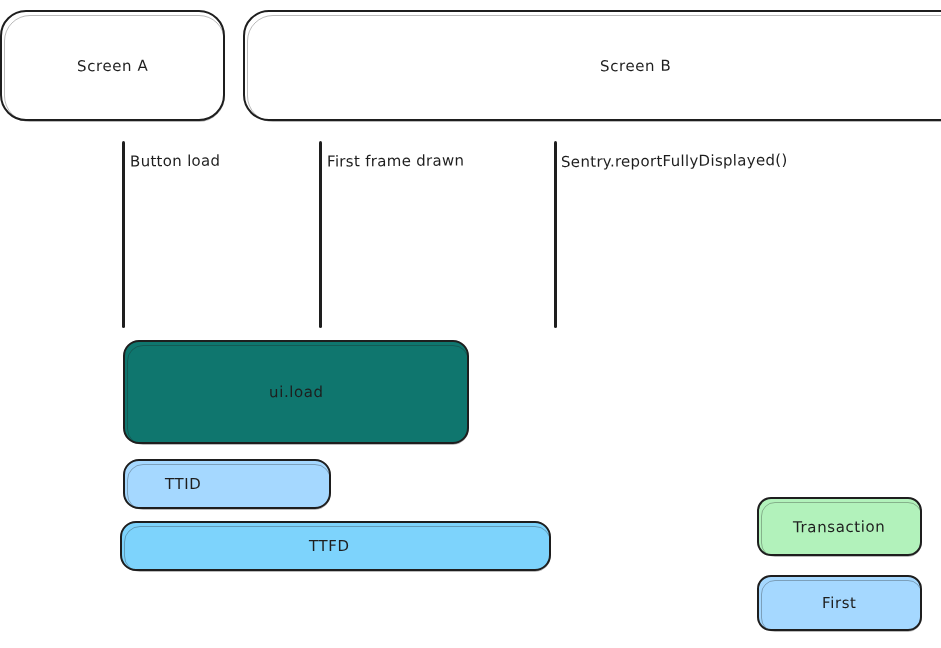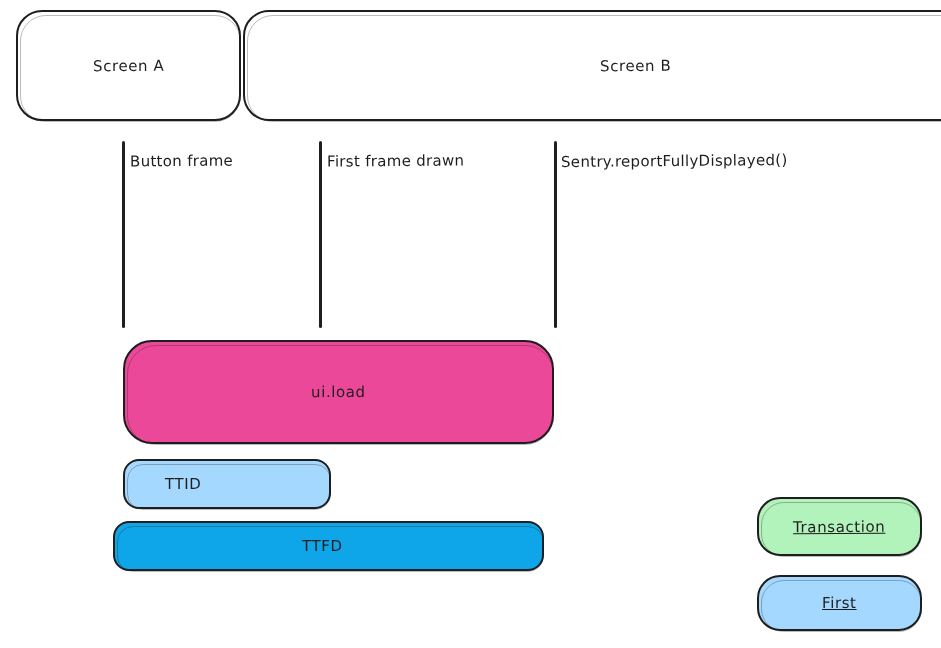--- a/index.html
+++ b/index.html
@@ -55,24 +55,23 @@
 
   
   .bar {
     border-radius: 16px;
     border-width: 2.6px;
   }
   .bar .box-label { font-size: 15px; }
 
   
   .legend-chip {
-    border-radius: 23px;
+    border-radius: 14px;
     border-width: 2.6px;
     justify-content: center;
-    text-decoration: underline;
   }
 
   
   .marker-line {
     position: absolute;
     width: 2.6px;
     background: #1e1e1e;
     border-radius: 2px;
   }
 
@@ -95,49 +94,49 @@
     border: 1.1px solid rgba(30,30,30,0.30);
     border-radius: inherit;
     pointer-events: none;
   }
 </style>
 </head>
 <body>
 
 <div id="canvas">
 
-  <div class="box screen-frame sketch center" style="left:16px; top:10px; width:225px; height:111px;">
+  <div class="box screen-frame sketch center" style="left:0; top:10px; width:225px; height:111px;">
     <span class="box-label">Screen A</span>
   </div>
 
   <div class="box screen-frame sketch center" style="left:243px; top:10px; width:786px; height:111px;">
     <span class="box-label">Screen B</span>
   </div>
 
   <div class="marker-line" style="left:122px; top:141px; height:187px;"></div>
 
   <div class="marker-line" style="left:319px; top:141px; height:187px;"></div>
 
   <div class="marker-line" style="left:554px; top:141px; height:187px;"></div>
 
-  <div class="marker-label" style="left:130px; top:152px;">Button frame</div>
+  <div class="marker-label" style="left:130px; top:152px;">Button load</div>
 
   <div class="marker-label" style="left:327px; top:152px;">First frame drawn</div>
 
   <div class="marker-label" style="left:561px; top:152px;">Sentry.reportFullyDisplayed()</div>
 
-  <div class="box bar sketch center" style="left:123px; top:340px; width:431px; height:104px; background:#ec4899;border-radius:29px;">
+  <div class="box bar sketch center" style="left:123px; top:340px; width:346px; height:104px; background:#0f766e;">
     <span class="box-label">ui.load</span>
   </div>
 
   <div class="box bar sketch leftish" style="left:123px; top:459px; width:208px; height:50px; background:#a5d8ff; padding-left:40px;">
     <span class="box-label">TTID</span>
   </div>
 
-  <div class="box bar sketch leftish" style="left:113px; top:521px; width:431px; height:50px; background:#0ea5e9; padding-left:187px;">
+  <div class="box bar sketch leftish" style="left:120px; top:521px; width:431px; height:50px; background:#7dd3fc; padding-left:187px;">
     <span class="box-label">TTFD</span>
   </div>
 
   <div class="box legend-chip sketch" style="left:757px; top:497px; width:165px; height:59px; background:#b2f2bb;">
     <span class="box-label">Transaction</span>
   </div>
 
   <div class="box legend-chip sketch" style="left:757px; top:575px; width:165px; height:56px; background:#a5d8ff;">
     <span class="box-label">First</span>
   </div>

